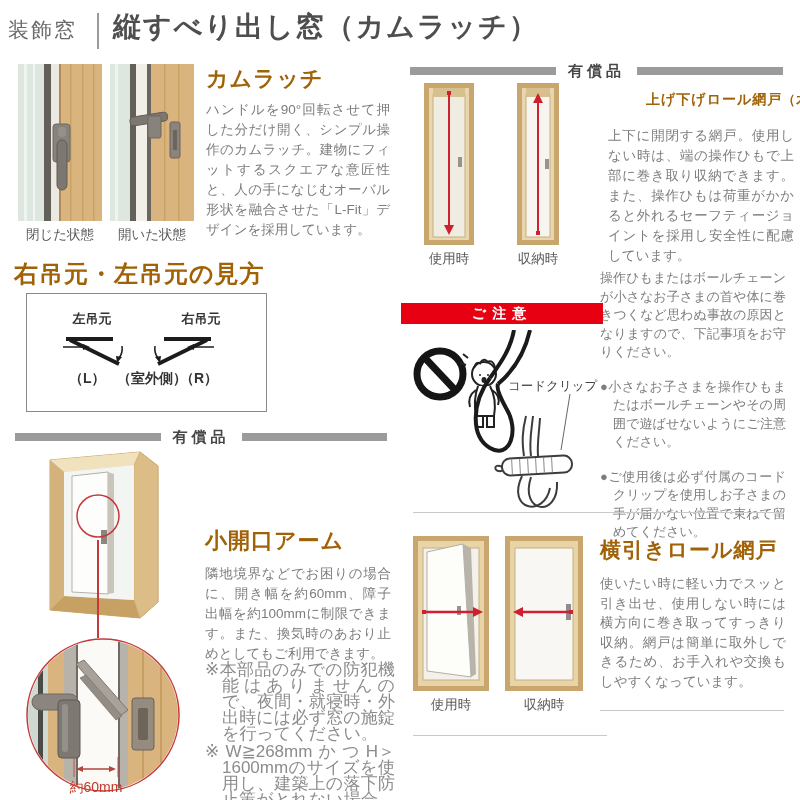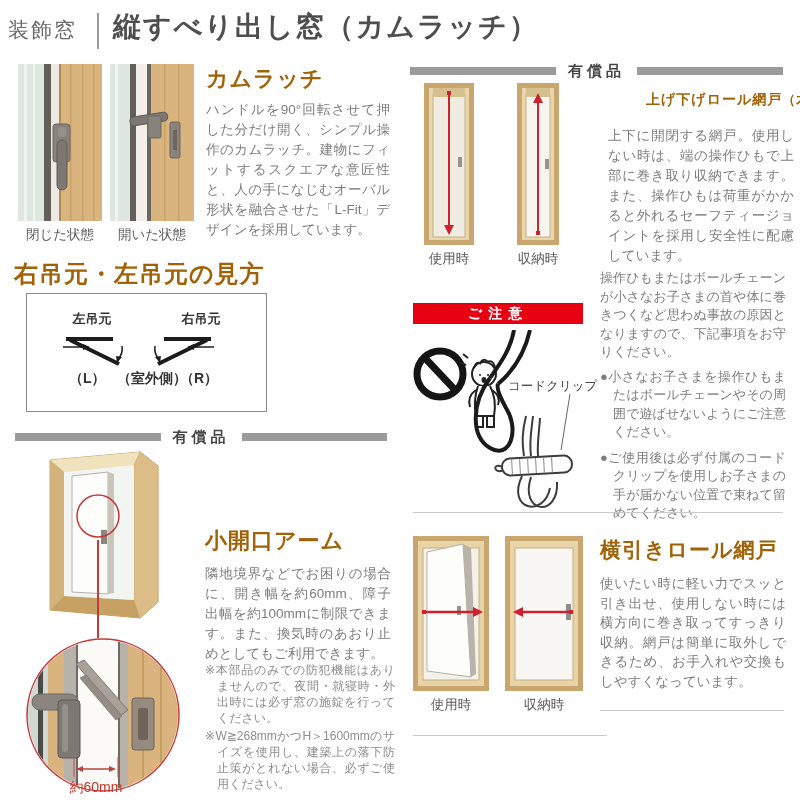--- a/index.html
+++ b/index.html
@@ -8,23 +8,23 @@
   .abs{position:absolute;}
   
   .hdr-cat{left:8px;top:16px;font-size:21px;color:#6b6b6b;letter-spacing:2px;}
   .hdr-div{left:97px;top:13px;width:2px;height:36px;background:#9a9a9a;}
   .hdr-title{left:113px;top:8px;font-size:28px;font-weight:bold;color:#4e4e4e;letter-spacing:2px;}
   
   .sec-title{font-weight:bold;color:#a16207;letter-spacing:1px;font-family:Liberation Mono, monospace;}
   .body-text{font-size:13.5px;line-height:20px;color:#7d7d7d;text-align:justify;}
   .body-text-sm{font-size:13px;line-height:18.5px;color:#7d7d7d;text-align:justify;}
   .caption{font-size:13.5px;color:#5a5a5a;text-align:center;}
-  .note{font-size:12px;line-height:16px;color:#8c8c8c;text-align:justify;
+  .note{font-size:17px;line-height:16px;color:#8c8c8c;text-align:justify;
         padding-left:1em;text-indent:-1em;margin:0 0 2px 0;}
-  .bullet{padding-left:1em;text-indent:-1em;margin-top:7px;font-family:Liberation Mono, monospace;}
+  .bullet{padding-left:1em;text-indent:-1em;margin-top:16px;}
   
   .badge-bar{display:flex;align-items:center;height:16px;}
   .badge-bar .bar{flex:1;height:8px;background:#9b9b9b;}
   .badge-bar .lbl{margin:6px 12px;font-size:15px;font-weight:bold;color:#474747;letter-spacing:4px;white-space:nowrap;}
   
   .caution-banner{background:#e60012;color:#fff;font-size:14px;font-weight:bold;
         text-align:center;line-height:21px;letter-spacing:6px;}
   .divider{background:#c9c9c9;height:1px;}
   .red-line{background:#c43a3a;width:2px;}
 </style>
@@ -210,21 +210,21 @@
     <span class="sec-title" style="font-size:14px;margin-left:46px;">上げ下げロール網戸</span><span class="sec-title" style="font-size:13px;">（木額縁用）</span>
   </div>
   <div class="abs body-text" style="left:600px;top:126px;width:186px;margin-left:8px;">上下に開閉する網戸。使用しない時は、端の操作ひもで上部に巻き取り収納できます。また、操作ひもは荷重がかかると外れるセーフティージョイントを採用し安全性に配慮しています。</div>
 
   <div class="abs body-text-sm" style="left:600px;top:269px;width:186px;">
     <div>操作ひもまたはボールチェーンが小さなお子さまの首や体に巻きつくなど思わぬ事故の原因となりますので、下記事項をお守りください。</div>
     <div class="bullet">●小さなお子さまを操作ひもまたはボールチェーンやその周囲で遊ばせないようにご注意ください。</div>
     <div class="bullet">●ご使用後は必ず付属のコードクリップを使用しお子さまの手が届かない位置で束ねて留めてください。</div>
   </div>
 
-  <div class="abs caution-banner" style="left:413px;top:303px;width:170px;height:21px;">ご注意</div>
+  <div class="abs caution-banner" style="left:401px;top:303px;width:202px;height:21px;">ご注意</div>
 
   <div class="abs" style="left:410px;top:330px;">
     <svg width="185" height="190">
 
       <g>
         <circle cx="30" cy="44" r="23" fill="none" stroke="#151515" stroke-width="7"></circle>
         <line x1="14" y1="27" x2="46" y2="61" stroke="#151515" stroke-width="7"></line>
       </g>
 
       <g stroke="#222" fill="none" stroke-width="2">

